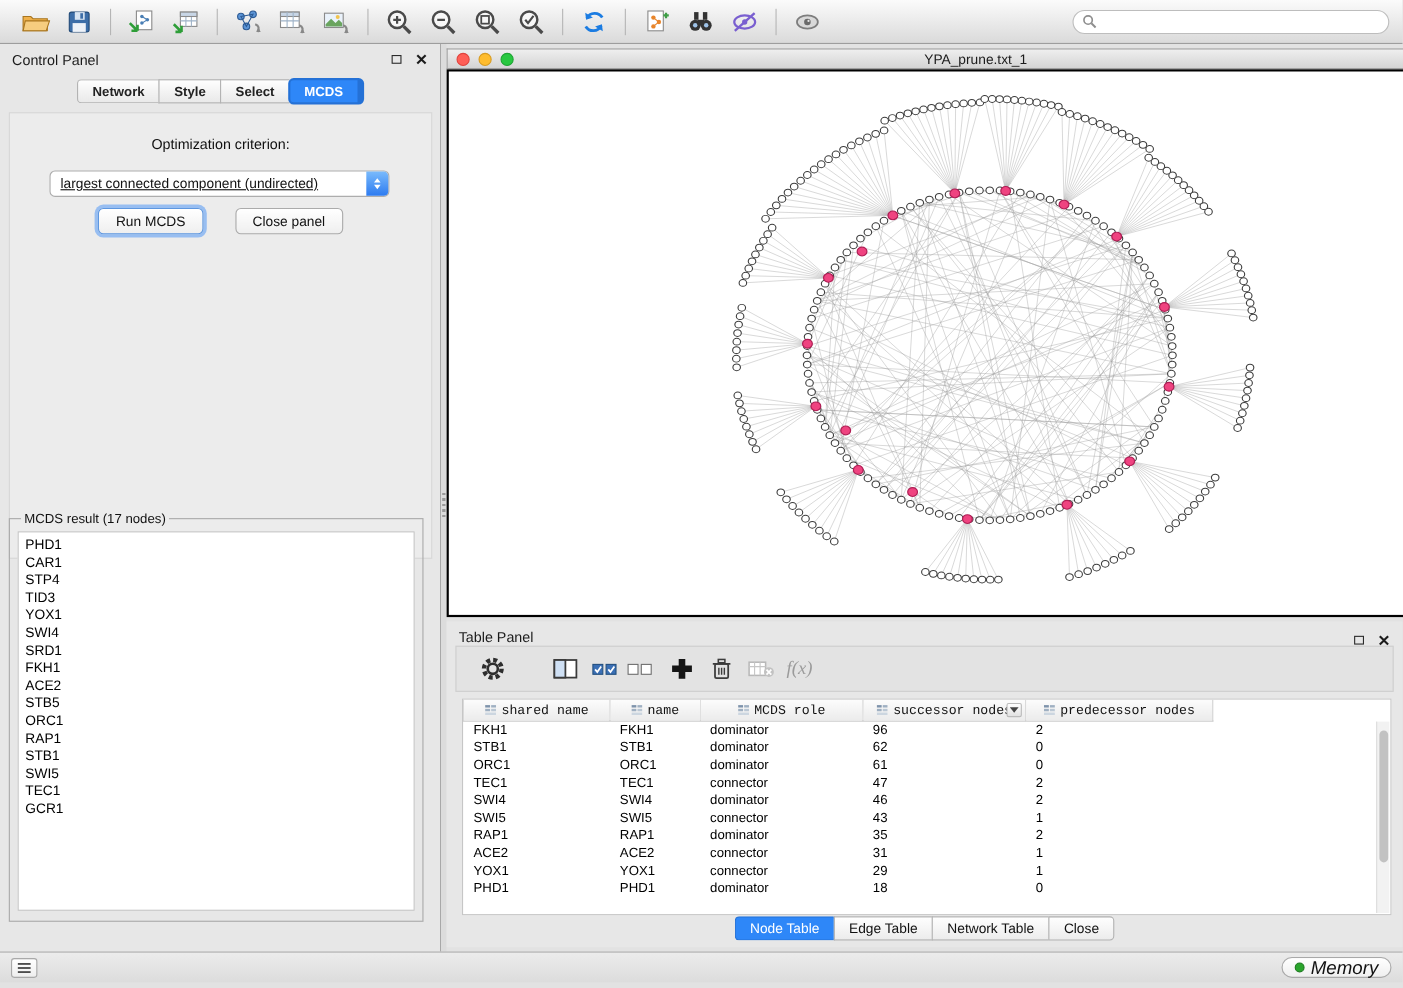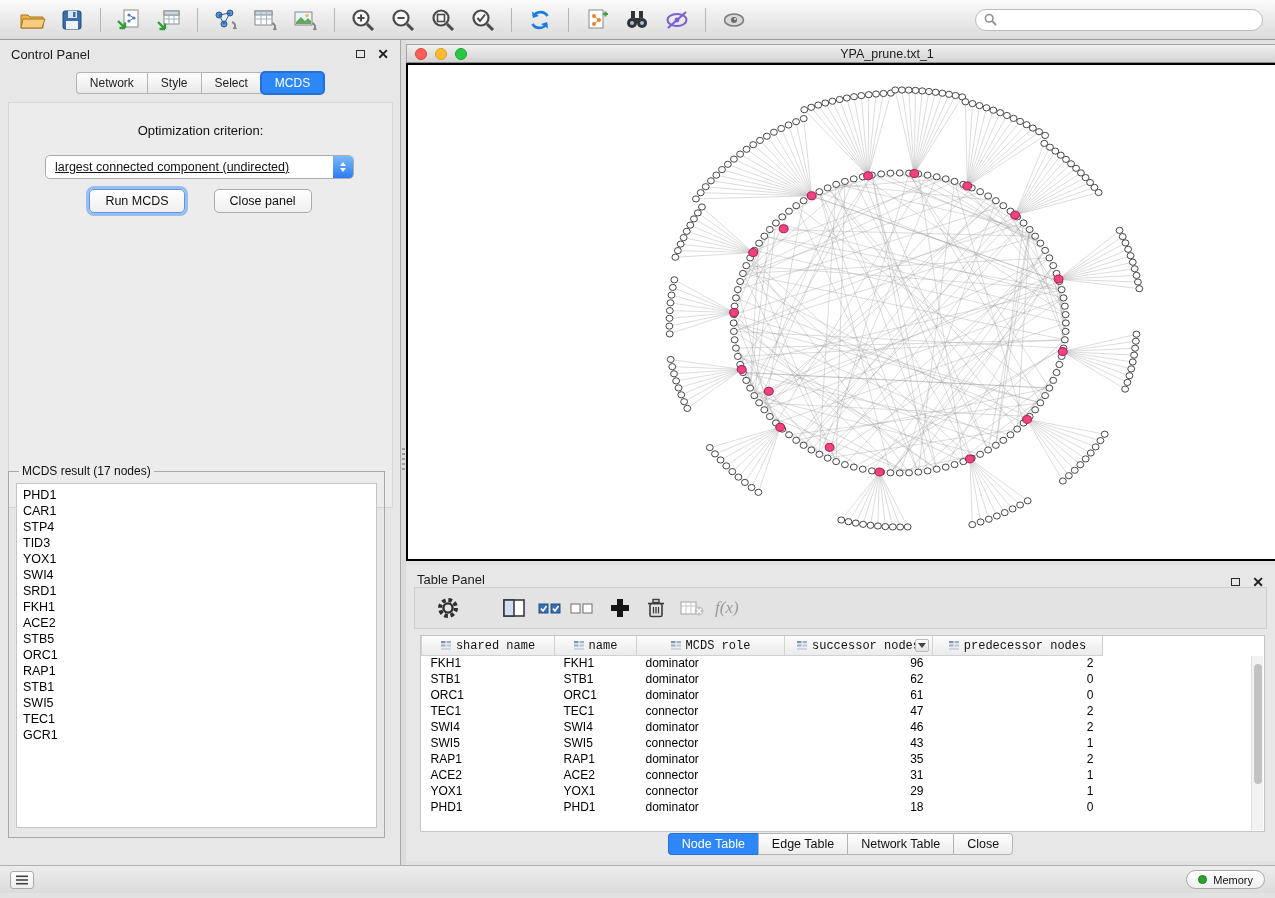--- a/index.html
+++ b/index.html
@@ -13,23 +13,23 @@
   .search{margin-left:auto;width:288px;height:22px;background:#fff;border:1px solid #bdbdbd;border-radius:11px;display:flex;align-items:center;padding:0 8px;gap:6px;}
   .search input{border:none;outline:none;flex:1;font-size:12px;background:transparent;font-family:"Liberation Sans",sans-serif;}
 
   
   .control-panel{position:absolute;left:0;top:40px;width:401px;height:825px;background:#e7e7e7;border-right:1px solid #a8a8a8;}
   .cp-header{height:28px;display:flex;align-items:center;padding:0 11px;font-size:13px;color:#1b1b1b;}
   .win-btns{margin-left:auto;display:flex;gap:12px;align-items:center;}
   .float-box{width:9px;height:8px;border:1.5px solid #2b2b2b;display:inline-block;}
   .close-x{font-size:14px;font-weight:bold;color:#1b1b1b;line-height:10px;}
   .cp-tabs{display:flex;justify-content:center;margin-top:4px;height:22px;}
-  .cp-tab{font-size:12px;padding:3px 13px;background:linear-gradient(#fefefe,#e9e9e9);border:1px solid #b3b3b3;border-right:none;color:#222;display:flex;align-items:center;}
+  .cp-tab{font-size:12px;padding:3px 13px;background:linear-gradient(#fefefe,#e9e9e9);border:1px solid #b3b3b3;border-right:none;color:#222;display:flex;align-items:center;font-weight:bold;}
   .cp-tab:first-child{border-radius:4px 0 0 4px;}
-  .cp-tab:last-child{border-right:1px solid #6d28d9;border-radius:0 4px 4px 0;}
+  .cp-tab:last-child{border-right:5px solid #6d28d9;border-radius:0 4px 4px 0;}
   .cp-tab.active{background:#2e87f8;color:#fff;border-color:#2471d6;border-radius:4px;box-shadow:0 0 0 1px #2471d6;}
   .cp-content{position:absolute;left:8px;top:62px;width:385px;height:406px;background:#ececec;border:1px solid #d6d6d6;}
   .crit-label{text-align:center;margin-top:20px;font-size:13px;color:#101010;}
   .dropdown{position:absolute;left:36px;right:38px;top:52px;height:24px;background:#fff;border:1px solid #adadad;border-radius:5px;display:flex;align-items:center;font-size:12.5px;padding-left:9px;color:#111;text-decoration:underline;}
   .dd-btn{margin-left:auto;width:20px;height:22px;background:linear-gradient(#79bafc,#2d7bf0);border-radius:0 4px 4px 0;display:flex;flex-direction:column;align-items:center;justify-content:center;gap:2px;}
   .dd-btn i{display:block;width:0;height:0;border-left:3.5px solid transparent;border-right:3.5px solid transparent;}
   .dd-btn i.up{border-bottom:4px solid #fff;}
   .dd-btn i.dn{border-top:4px solid #fff;}
   .btn-row{position:absolute;top:86px;left:0;right:0;display:flex;justify-content:center;gap:29px;}
   .btn{height:24px;padding:0 15px;background:linear-gradient(#ffffff,#efefef);border:1px solid #ababab;border-radius:5px;font-size:12.5px;font-family:"Liberation Sans",sans-serif;color:#111;}
@@ -61,33 +61,33 @@
   .tico{display:flex;align-items:center;justify-content:center;width:30px;height:30px;border:none;background:transparent;}
   .fx{font-family:"Liberation Serif",serif;font-style:italic;font-size:17px;color:#9b9b9b;}
   .tp-table-wrap{position:absolute;left:14px;right:10px;top:70px;bottom:29px;background:#fff;border:1px solid #c6c6c6;overflow:hidden;}
   table.node-table{border-collapse:collapse;table-layout:fixed;font-size:12px;}
   table.node-table th{height:19px;background:linear-gradient(#fcfcfc,#ebebeb);border:1px solid #d2d2d2;border-top:none;font-weight:normal;font-size:12px;color:#111;text-align:center;position:relative;padding:0 4px;white-space:nowrap;overflow:hidden;}
   th .hicon{margin-right:5px;vertical-align:middle;}
   th .hlabel{vertical-align:middle;font-family:Liberation Mono, monospace;}
   th .sortbox{position:absolute;right:3px;top:3px;width:14px;height:13px;background:linear-gradient(#fff,#e2e2e2);border:1px solid #bbb;border-radius:2px;display:flex;align-items:center;justify-content:center;}
   .tri{width:0;height:0;border-left:4px solid transparent;border-right:4px solid transparent;border-top:5px solid #444;display:block;}
   table.node-table td{height:16px;padding:0 9px;color:#000;white-space:nowrap;overflow:hidden;}
-  td.num{text-align:right;padding-right:14px;}
+  td.num{text-align:left;padding-right:14px;}
   .vscroll{position:absolute;right:1px;top:20px;bottom:1px;width:12px;background:#f2f2f2;border-left:1px solid #ddd;}
   .vthumb{position:absolute;left:1.5px;top:8px;width:8px;height:120px;background:#c2c2c2;border-radius:4px;}
   .tp-tabs{position:absolute;bottom:6px;left:0;right:0;display:flex;justify-content:center;height:22px;}
   .tp-tab{font-size:12.5px;padding:2px 13px;background:linear-gradient(#fefefe,#ececec);border:1px solid #b3b3b3;border-right:none;color:#111;display:flex;align-items:center;}
   .tp-tab:first-child{border-radius:4px 0 0 4px;}
   .tp-tab:last-child{border-right:1px solid #b3b3b3;border-radius:0 4px 4px 0;}
   .tp-tab.active{background:#2e87f8;color:#fff;border-color:#2471d6;}
 
   
   .statusbar{position:absolute;left:0;top:865px;width:1275px;height:28px;background:linear-gradient(#ececec,#dcdcdc);border-top:1px solid #b0b0b0;display:flex;align-items:center;padding:0 10px;}
   .menu-btn{width:24px;height:18px;background:linear-gradient(#fff,#eee);border:1px solid #a9a9a9;border-radius:3px;display:flex;align-items:center;justify-content:center;}
-  .memory-btn{margin-left:auto;height:19px;background:linear-gradient(#fff,#efefef);border:1px solid #a9a9a9;border-radius:10px;display:flex;align-items:center;gap:6px;padding:0 11px;font-size:11px;color:#111;}
+  .memory-btn{margin-left:auto;height:19px;background:linear-gradient(#fff,#efefef);border:1px solid #a9a9a9;border-radius:10px;display:flex;align-items:center;gap:6px;padding:0 11px;font-size:17px;color:#111;font-style:italic;}
   .memdot{width:9px;height:9px;border-radius:50%;background:#2aa52c;border:1px solid #1d7a1f;}
   .desktop-strip{position:absolute;left:0;top:893px;width:1275px;height:5px;background:linear-gradient(90deg,#27584a,#49917c 25%,#2f7363 55%,#béb 0),linear-gradient(90deg,#27584a,#49917c 25%,#2f7363 55%,#1c453a);}
 </style>
 </head>
 <body>
 
 <div class="app">
 
   <div class="toolbar">
     <button class="tbtn">

